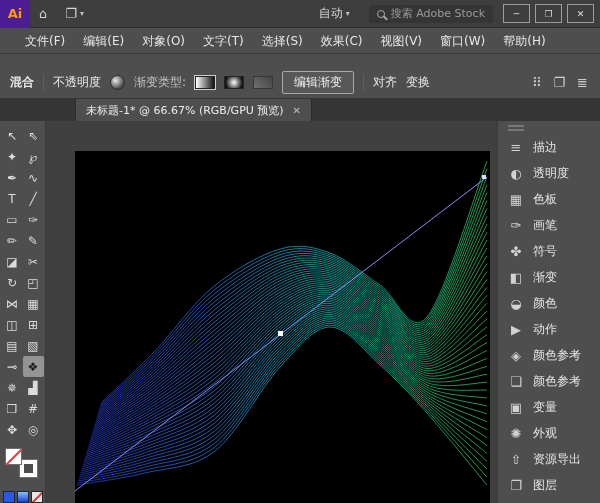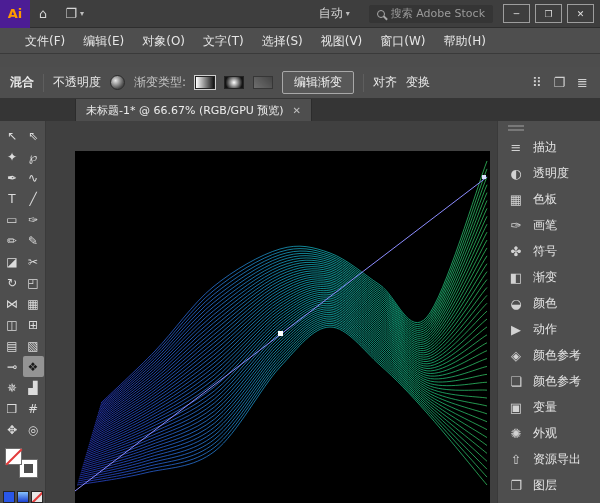--- a/index.html
+++ b/index.html
@@ -113,20 +113,21 @@
       <div class="win-btn">✕</div>
     </div>
   </div>
 
   <div class="menubar" id="menubar">
       <span class="menu-item">文件(F)</span>
       <span class="menu-item">编辑(E)</span>
       <span class="menu-item">对象(O)</span>
       <span class="menu-item">文字(T)</span>
       <span class="menu-item">选择(S)</span>
+      <span class="menu-item">效果(C)</span>
       <span class="menu-item">视图(V)</span>
       <span class="menu-item">窗口(W)</span>
       <span class="menu-item">帮助(H)</span>
     </div>
 
   <div class="controlbar">
     <span class="cb-label strong">混合</span>
     <div class="vsep"></div>
     <span class="cb-label">不透明度</span>
     <div class="circle-swatch"></div>

